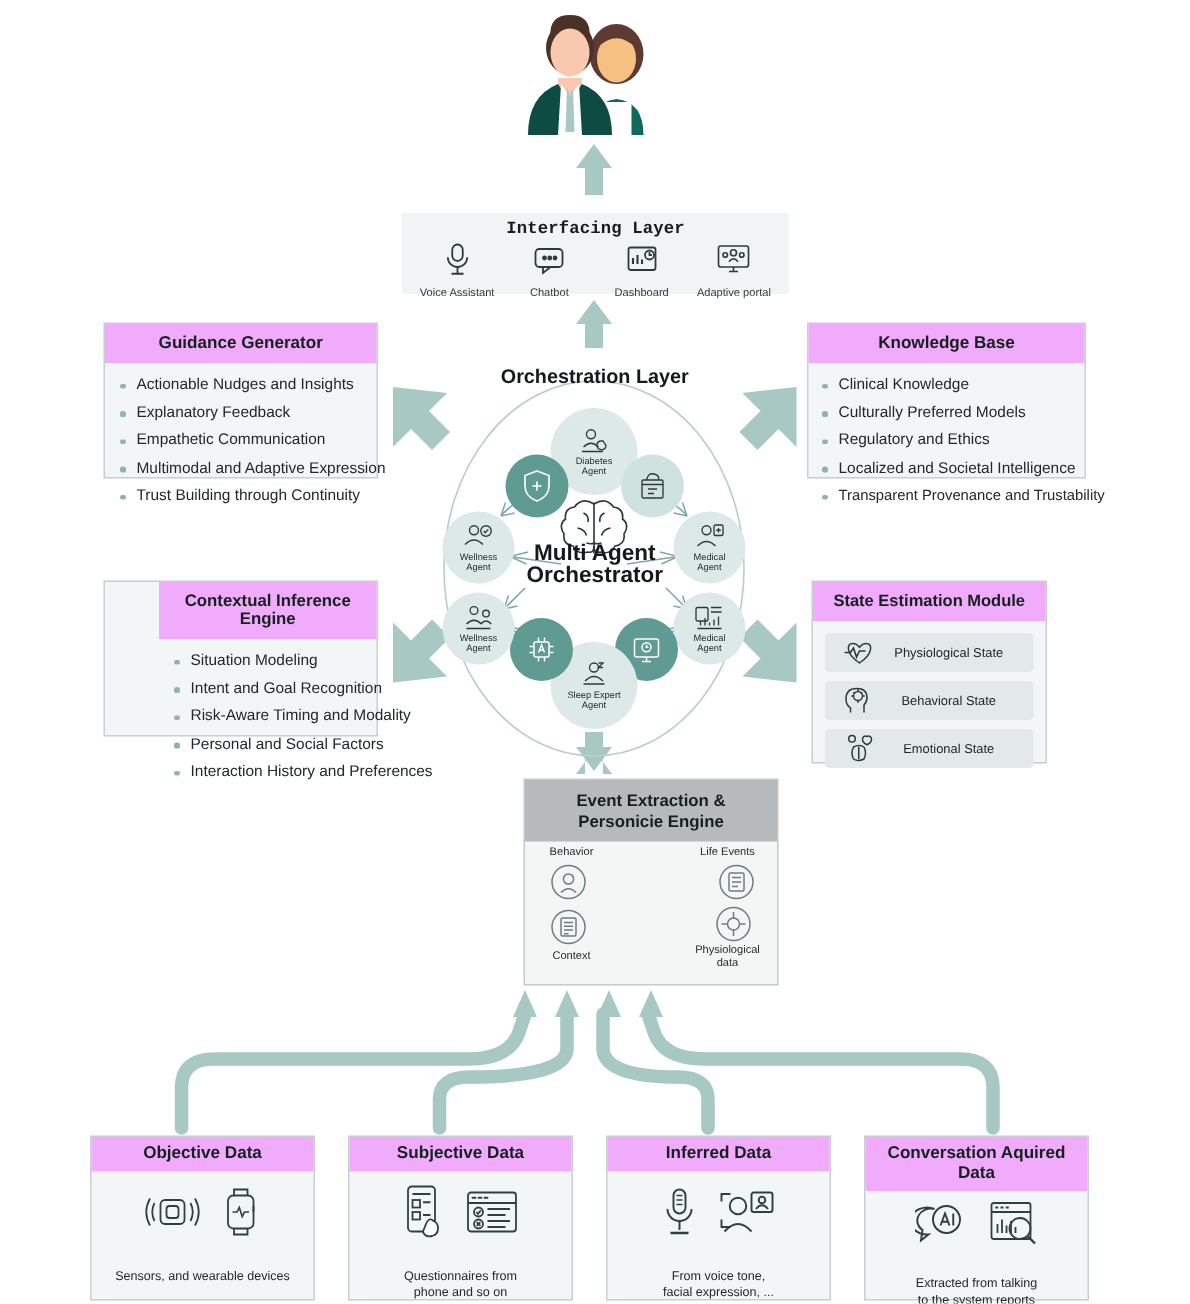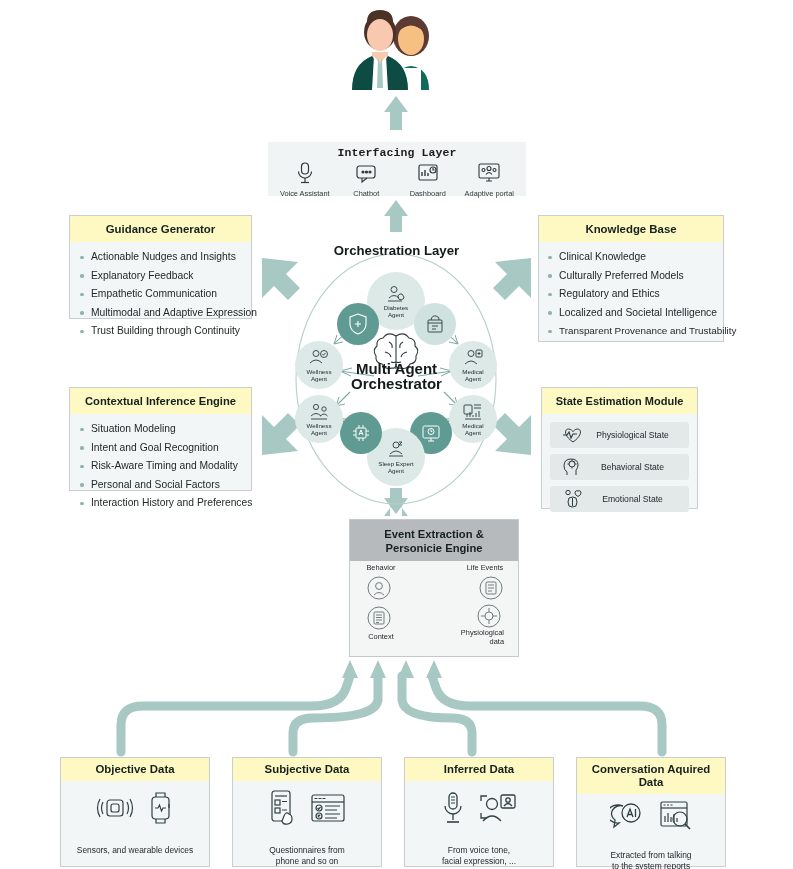--- a/index.html
+++ b/index.html
@@ -7,21 +7,21 @@
     width:793px;height:869px;position:relative;overflow:hidden;
     font-family:"Liberation Sans","DejaVu Sans",sans-serif;
     color:#1c1c1c;
   }
   .abs{position:absolute;}
   svg.layer{position:absolute;left:0;top:0;width:793px;height:869px;pointer-events:none;}
 
   
   .panel{position:absolute;border:1px solid #c9cfd1;background:#f3f6f6;box-sizing:border-box;}
   .panel-head{
-    background:#fef9c3;color:#16201f;font-weight:bold;
+    background:#f0abfc;color:#16201f;font-weight:bold;
     text-align:center;box-sizing:border-box;
   }
   .panel-body{box-sizing:border-box;}
 
   
   ul.bul{list-style:none;margin:0;padding:0;}
   ul.bul li{
     position:relative;padding-left:13px;margin:0 0 6.5px 0;
     font-size:10.3px;color:#22282a;line-height:12px;white-space:nowrap;
   }
@@ -365,34 +365,34 @@
     <ul class="bul">
       <li>Actionable Nudges and Insights</li>
       <li>Explanatory Feedback</li>
       <li>Empathetic Communication</li>
       <li>Multimodal and Adaptive Expression</li>
       <li>Trust Building through Continuity</li>
     </ul>
   </div>
 </div>
 
-<div class="panel" style="left:538px;top:215px;width:186px;height:127px;">
+<div class="panel" style="left:538px;top:215px;width:186px;height:104px;">
   <div class="panel-head" style="font-size:11.4px;padding:7px 2px;">Knowledge Base</div>
   <div class="panel-body" style="padding:9px 7px 0 7px;">
     <ul class="bul">
       <li>Clinical Knowledge</li>
       <li>Culturally Preferred Models</li>
       <li>Regulatory and Ethics</li>
       <li>Localized and Societal Intelligence</li>
       <li style="font-size:9.9px;">Transparent Provenance and Trustability</li>
     </ul>
   </div>
 </div>
 
-<div class="panel" style="left:69px;top:387px;width:183px;height:104px;">
+<div class="panel" style="left:69px;top:387px;width:183px;height:104px;padding-left:36px;">
   <div class="panel-head" style="font-size:11.2px;padding:7px 2px;">Contextual Inference Engine</div>
   <div class="panel-body" style="padding:9px 8px 0 8px;">
     <ul class="bul">
       <li>Situation Modeling</li>
       <li>Intent and Goal Recognition</li>
       <li>Risk-Aware Timing and Modality</li>
       <li>Personal and Social Factors</li>
       <li>Interaction History and Preferences</li>
     </ul>
   </div>
@@ -464,21 +464,21 @@
       </svg>
     </div>
     <div class="ev-lab" style="left:6px;top:72px;width:50px;">Context</div>
     <div class="abs" style="right:16px;top:42px;">
       <svg width="26" height="26" viewBox="0 0 26 26" fill="none" stroke="#6e7c7e" stroke-width="1">
         <circle cx="13" cy="13" r="11"></circle>
           <circle cx="13" cy="13" r="4"></circle>
           <path d="M13 5 v4 M13 17 v4 M5 13 h4 M17 13 h4"></path>
       </svg>
     </div>
-    <div class="ev-lab" style="right:14px;top:68px;width:62px;text-align:right;">
+    <div class="ev-lab" style="right:2px;top:68px;width:62px;">
       <span>Physiological</span><br><span>data</span>
     </div>
   </div>
 </div>
 
 <div class="src" style="left:60px;">
   <div class="panel-head">Objective Data</div>
   <div class="icons">
     <svg width="40" height="32" viewBox="0 0 40 32" fill="none" stroke="#2f4042" stroke-width="1.2">
       <rect x="12" y="8" width="16" height="16" rx="3"></rect>

